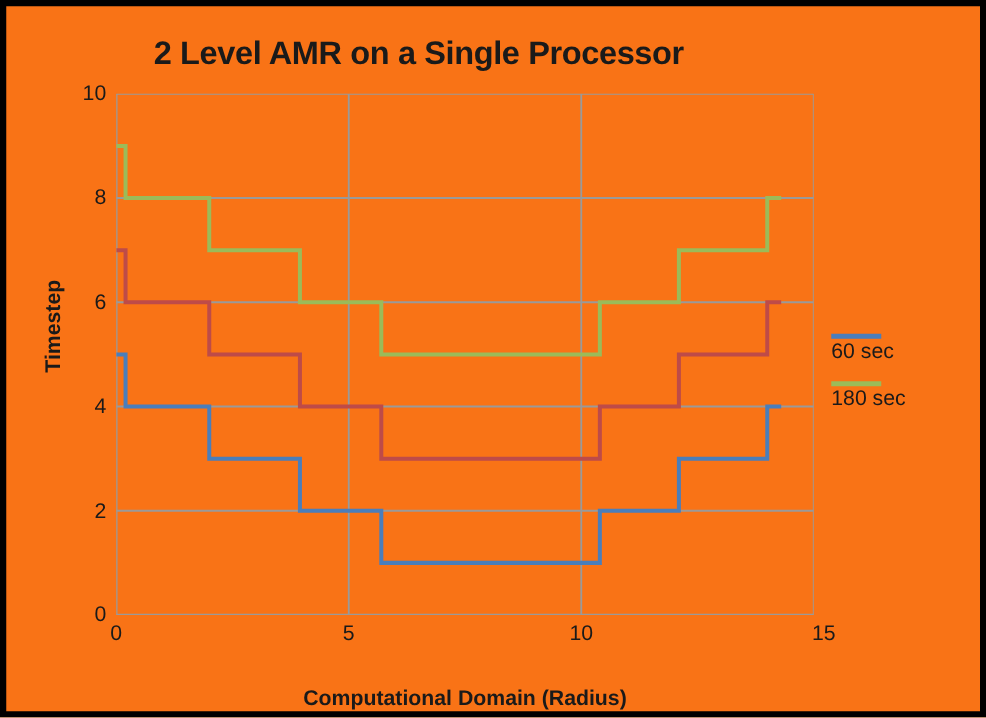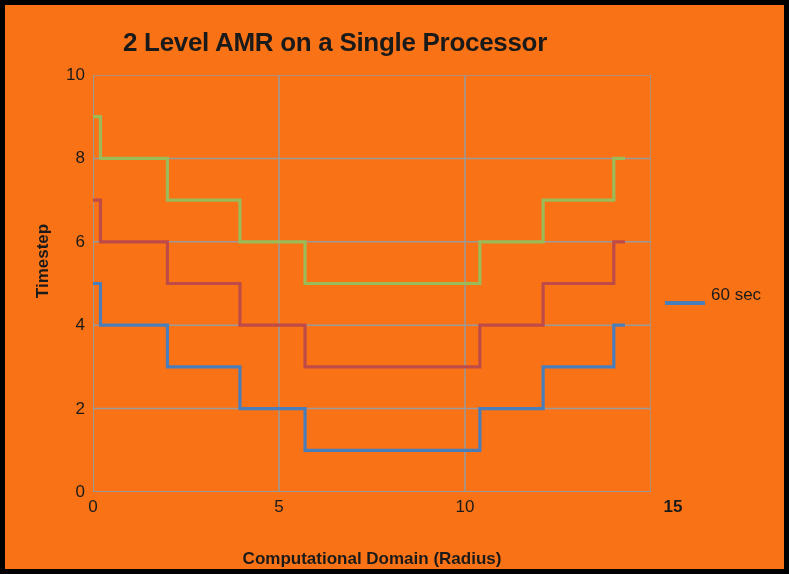--- a/index.html
+++ b/index.html
@@ -99,22 +99,23 @@
     color: #1a1a1a;
   }
   #legend {
     position: absolute;
     left: 660px;
     top: 262px;
     width: 122px;
   }
   .legend-item {
     display: flex;
-    align-items: flex-end;
+    align-items: flex-start;
     height: 38px;
+    flex-direction: column;
   }
   .legend-swatch {
     width: 40px;
     height: 4px;
     flex: 0 0 auto;
     margin-right: 6px;
   }
   .legend-label {
     font-size: 17px;
     color: #1a1a1a;
@@ -178,26 +179,30 @@
       <div class="ytick-label" style="top: 333.6px;">2</div>
       <div class="ytick-label" style="top: 250.2px;">4</div>
       <div class="ytick-label" style="top: 166.8px;">6</div>
       <div class="ytick-label" style="top: 83.4px;">8</div>
       <div class="ytick-label" style="top: 0px;">10</div>
     </div>
   <div id="x-tick-labels">
       <div class="xtick-label" style="left: 0px;">0</div>
       <div class="xtick-label" style="left: 186px;">5</div>
       <div class="xtick-label" style="left: 372px;">10</div>
-      <div class="xtick-label" style="left: 580px; font-weight: bold;">15</div>
+      <div class="xtick-label" style="left: 566px;">15</div>
     </div>
 
   <div id="y-axis-title">Timestep</div>
   <div id="x-axis-title">Computational Domain (Radius)</div>
 
   <div id="legend">
       <div class="legend-item">
         <span class="legend-swatch" style="background: rgb(74, 126, 187);"></span>
         <span class="legend-label">60 sec</span>
       </div>
+      <div class="legend-item">
+        <span class="legend-swatch" style="background: rgb(155, 187, 89);"></span>
+        <span class="legend-label">180 sec</span>
+      </div>
     </div>
 
 </div>
 
 </body></html>

